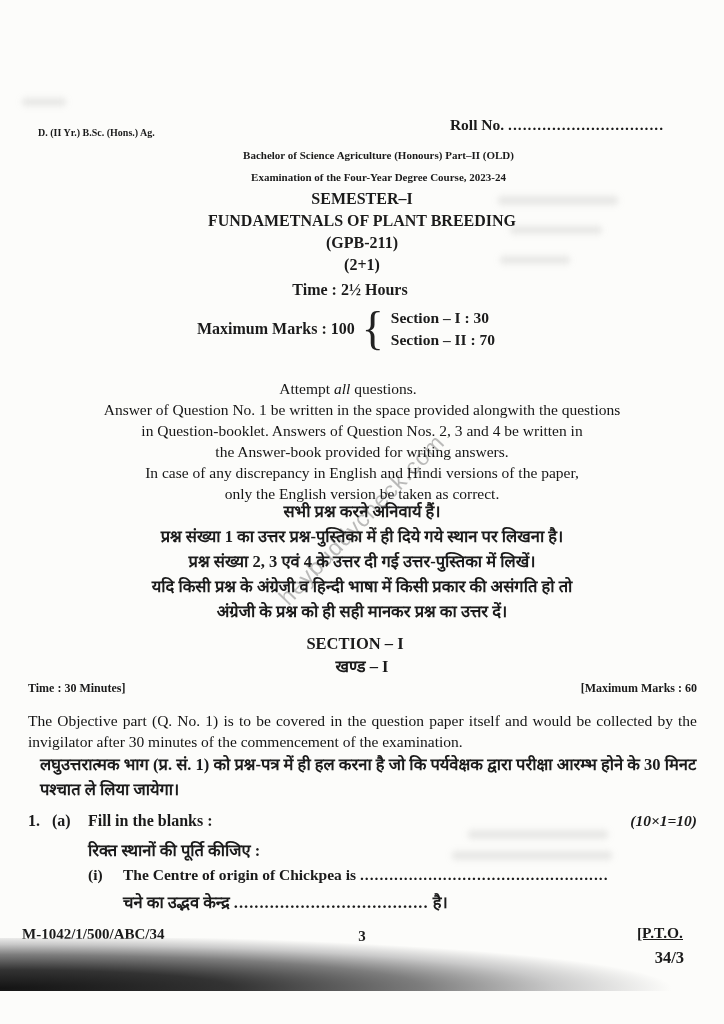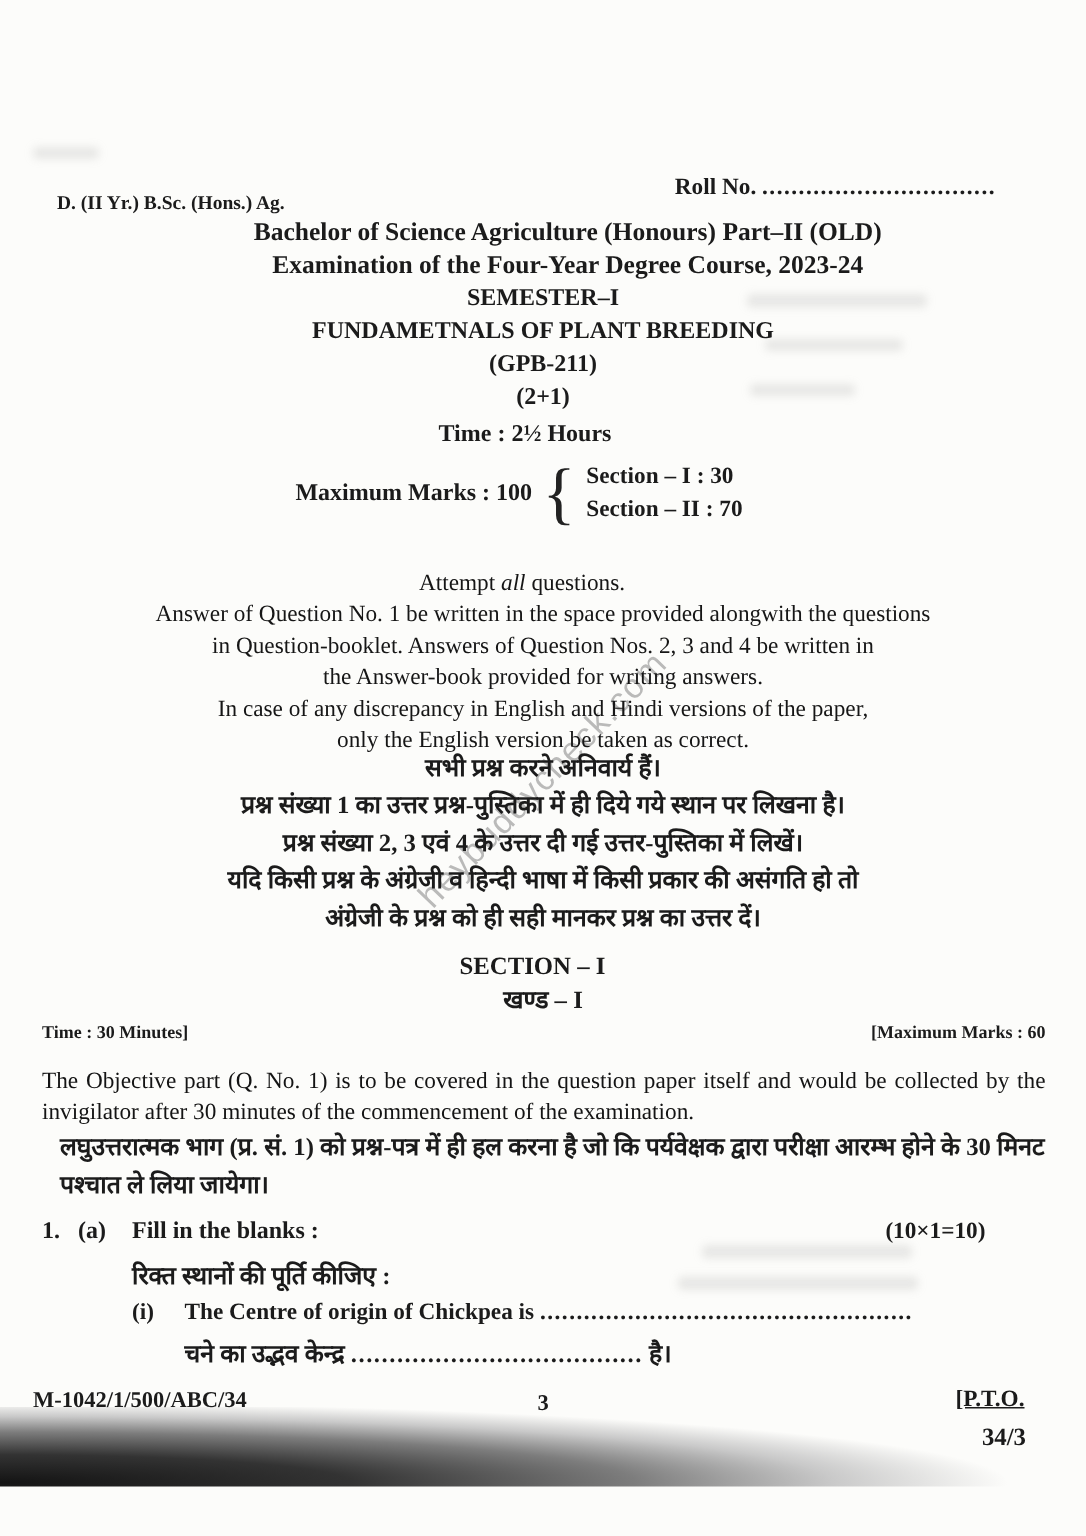--- a/index.html
+++ b/index.html
@@ -10,25 +10,25 @@
     background:#fcfcfa;
     overflow:hidden;
     font-family:"Liberation Serif", serif;
     color:#1b1b1b;
   }
   .abs{position:absolute;}
   .center-col{position:absolute;left:0;width:100%;text-align:center;}
   .dots{font-weight:bold;letter-spacing:1px;}
 
   .roll-line{top:101px;right:60px;font-size:15.5px;font-weight:bold;margin-top:15px;}
-  .program{top:127px;left:38px;font-size:13px;font-weight:bold;}
+  .program{top:127px;left:38px;font-size:10px;font-weight:bold;}
 
   .head{top:144px;}
   .head div{line-height:22px;font-size:16px;font-weight:bold;}
-  .head .t1{font-size:17px;padding-left:33px;}
+  .head .t1{font-size:11px;padding-left:33px;}
 
   .time-line{top:281px;font-size:16px;font-weight:bold;transform:translateX(-12px);}
 
   .marks-row{
     top:306px;left:0;width:100%;
     display:flex;justify-content:center;align-items:center;gap:7px;
     transform:translateX(-16px);
   }
   .marks-row .mlabel{font-size:16px;font-weight:bold;}
   .marks-row .brace{font-size:46px;font-weight:normal;line-height:1;color:#222;}
@@ -47,21 +47,21 @@
   .sec-head .hi{font-size:16.5px;font-weight:bold;line-height:24px;}
 
   .tm-row{top:681px;left:28px;right:27px;display:flex;justify-content:space-between;font-size:12px;font-weight:bold;}
 
   .note-en{top:710px;left:28px;right:27px;font-size:15.5px;line-height:21px;text-align:justify;color:#141414;}
   .note-hi{top:752px;left:28px;right:27px;font-size:16.5px;font-weight:bold;line-height:25px;margin-left:12px;}
 
   .q1-row{top:812px;left:28px;right:27px;display:flex;align-items:baseline;font-size:16px;font-weight:bold;}
   .q1-row .qnum{width:24px;}
   .q1-row .qpart{width:36px;}
-  .q1-row .qmarks{margin-left:auto;margin-right:40px;font-size:15.5px;}
+  .q1-row .qmarks{margin-left:auto;font-size:15.5px;font-style:italic;}
   .q1-hi{top:838px;left:88px;font-size:16.5px;font-weight:bold;}
   .item-en{top:866px;left:88px;display:flex;align-items:baseline;font-size:15.5px;font-weight:bold;}
   .item-en .inum{width:35px;}
   .item-hi{top:890px;left:123px;font-size:16.5px;font-weight:bold;}
 
   .footer-code{top:926px;left:22px;font-size:15px;font-weight:bold;}
   .footer-page{top:928px;font-size:15px;font-weight:bold;}
   .footer-pto{top:924px;right:41px;font-size:15.5px;font-weight:bold;text-decoration:underline;}
   .footer-series{top:948px;right:40px;font-size:16.5px;font-weight:bold;}
 

